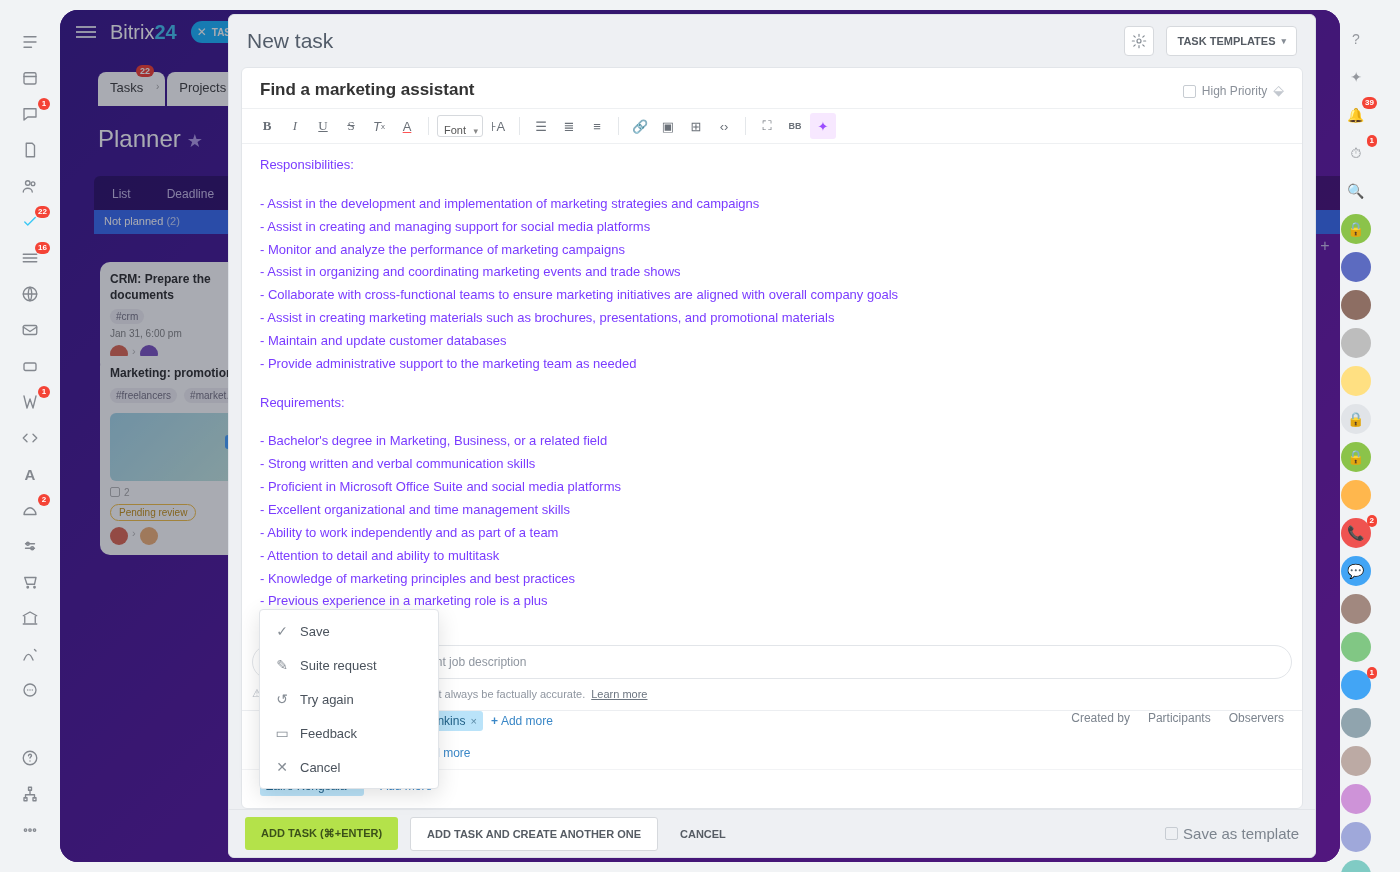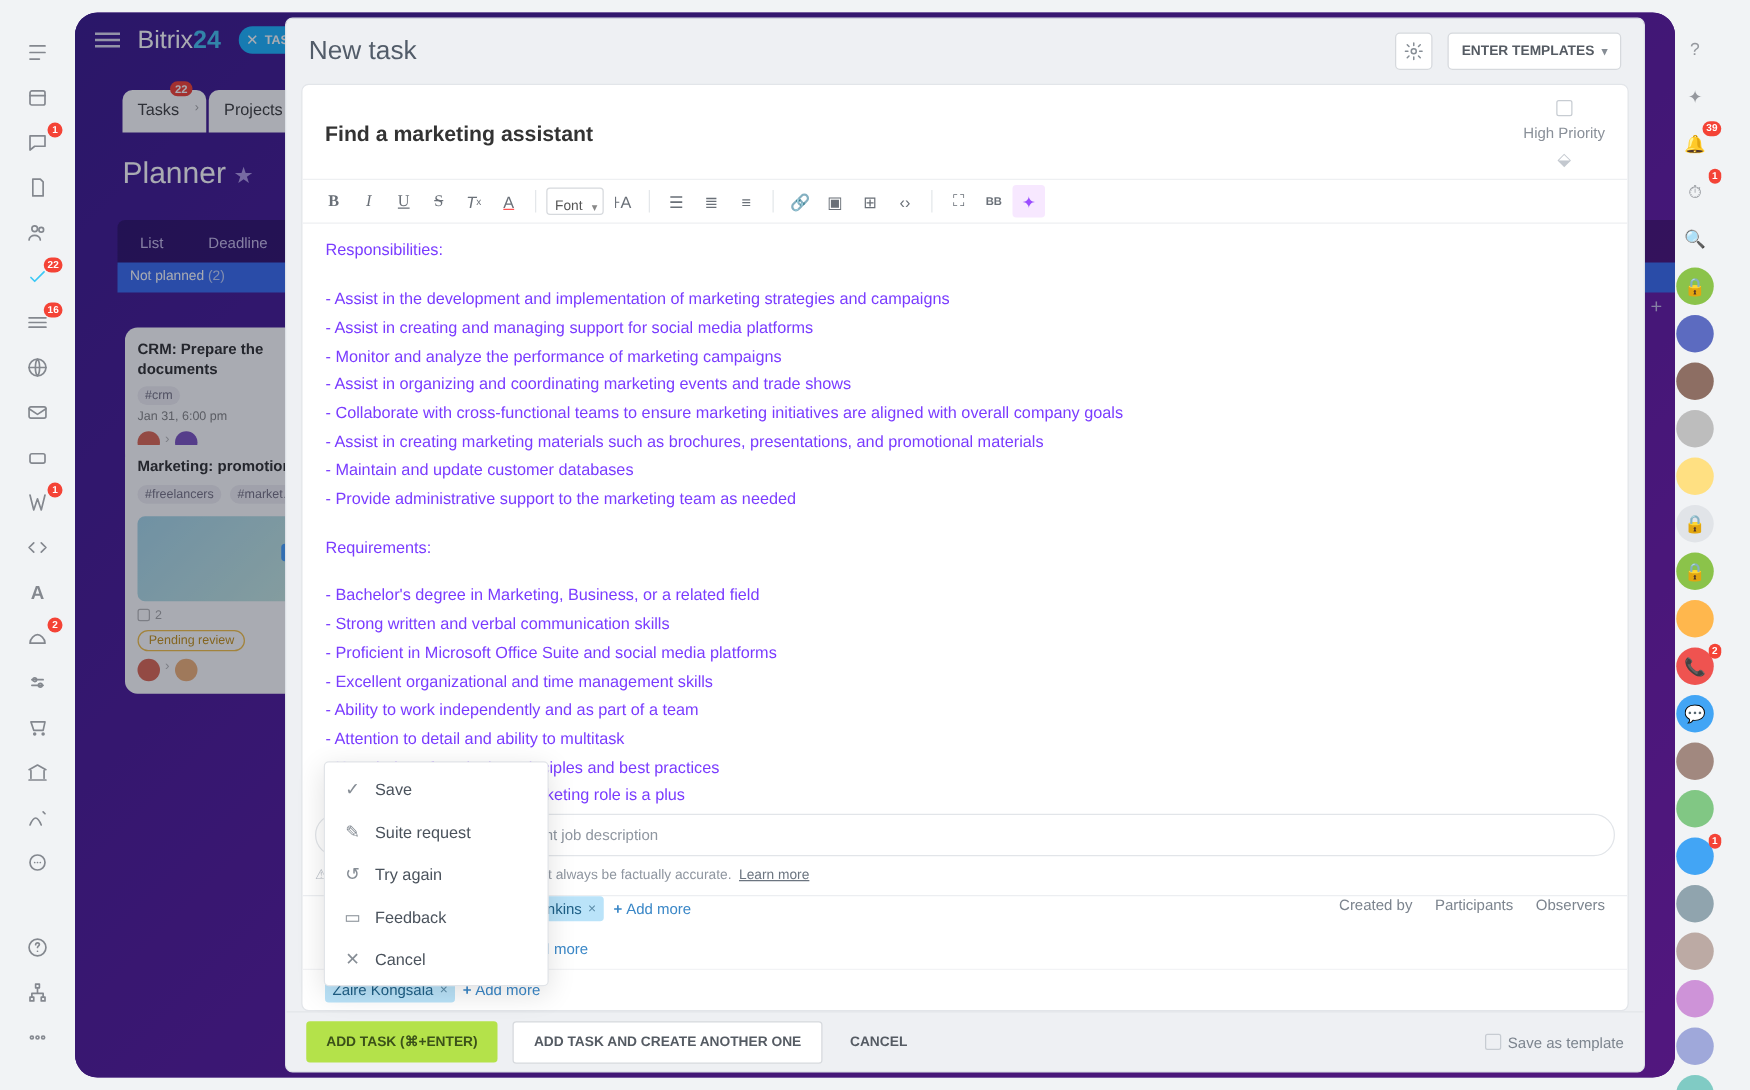--- a/index.html
+++ b/index.html
@@ -162,21 +162,21 @@
 .mod-card {
   margin:0 12px; background:#fff; border:1px solid #e2e5e9; border-radius:6px;
   flex:1; display:flex; flex-direction:column; overflow:hidden;
 }
 .task-title-row {
   display:flex; align-items:center; padding:12px 18px 8px 18px;
 }
 .task-title-input {
   flex:1; border:none; outline:none; font-size:17px; font-weight:600; color:#333;
 }
-.hp-wrap { display:flex; align-items:center; gap:6px; color:#8a9099; font-size:12px;flex-direction:column;}
+.hp-wrap { display:flex; align-items:flex-end; gap:6px; color:#8a9099; font-size:12px;}
 .hp-check { width:13px;height:13px;border:1px solid #c7ccd2;border-radius:2px;}
 .fire-ico { color:#c3c8cf; font-size:14px;}
 
 .toolbar {
   display:flex; align-items:center; gap:2px; padding:4px 12px; border-top:1px solid #eef0f2; border-bottom:1px solid #eef0f2;
 }
 .tb-btn {
   width:26px;height:26px;display:flex;align-items:center;justify-content:center;
   color:#6a7078; border-radius:3px; font-family:Georgia,serif;
 }
@@ -256,21 +256,21 @@
   font-weight:700; border-radius:3px; cursor:pointer;
 }
 .btn-ghost {
   background:#fff; color:#555b63; border:1px solid #d6d9dd; padding:10px 16px; font-size:11px;
   font-weight:700; border-radius:3px; cursor:pointer;
 }
 .btn-cancel {
   background:transparent; color:#555b63; border:none; padding:10px 10px; font-size:11px;
   font-weight:700; cursor:pointer;
 }
-.save-tmpl { margin-left:auto; display:flex; align-items:center; gap:5px; color:#7c848e; font-size:12px;}
+.save-tmpl { margin-left:auto; display:flex; align-items:center; gap:5px; color:#7c848e; font-size:15px;}
 .save-tmpl .cb{width:13px;height:13px;border:1px solid #c7ccd2;border-radius:2px;}
 
 
 .ico path, .ico line, .ico rect, .ico circle, .ico polyline { stroke:currentColor; stroke-width:1.8; fill:none; stroke-linecap:round; stroke-linejoin:round;}
 </style>
 </head>
 <body>
 
 <div class="frame">
 
@@ -511,21 +511,21 @@
 
     <div class="mod-head">
       <div class="mod-title">New task</div>
       <div class="mod-gear">
         <svg class="ico" width="16" height="16" viewBox="0 0 24 24">
             <circle cx="12" cy="12" r="3"></circle>
             <path d="M12 2v3M12 19v3M4.2 4.2l2.1 2.1M17.7 17.7l2.1 2.1M2 12h3M19 12h3M4.2 19.8l2.1-2.1M17.7 6.3l2.1-2.1"></path>
           </svg>
       </div>
       <div class="mod-templates">
-        <span>ENTER TEMPLATES</span>
+        <span>TASK TEMPLATES</span>
           <span class="chev">▾</span>
       </div>
     </div>
 
     <div class="mod-card">
 
       <div class="task-title-row">
         <input class="task-title-input" value="Find a marketing assistant" style="">
         <div class="hp-wrap">
           <span class="hp-check"></span>

